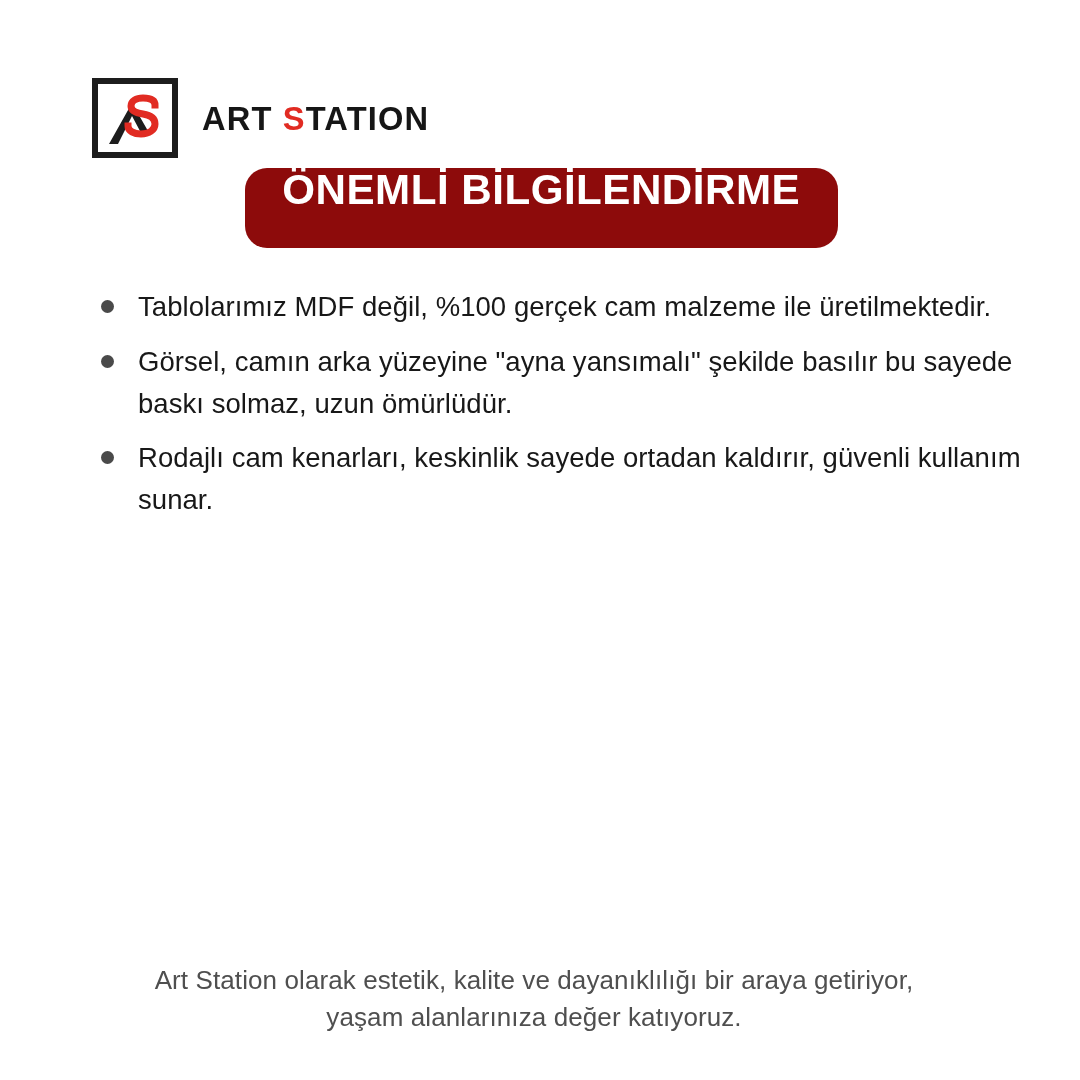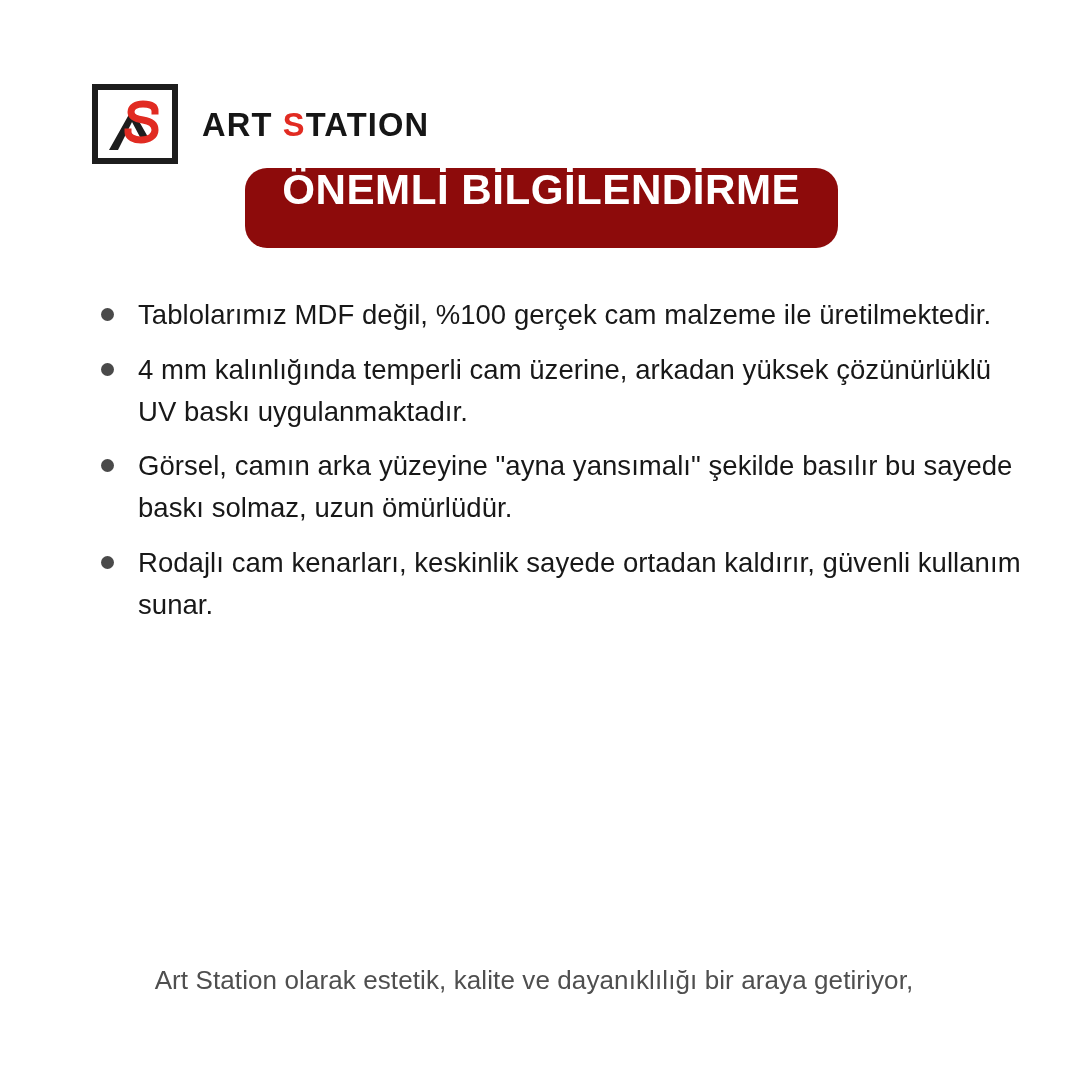--- a/index.html
+++ b/index.html
@@ -19,21 +19,21 @@
     position: relative;
     width: 1080px;
     height: 1080px;
     background: #ffffff;
   }
 
   
   .header {
     position: absolute;
     left: 92px;
-    top: 84px;
+    top: 78px;
     display: flex;
     align-items: center;
     gap: 24px;
   }
 
   .logo-mark {
     width: 86px;
     height: 80px;
     position: relative;
     flex: 0 0 auto;
@@ -104,21 +104,20 @@
     position: absolute;
     left: 5px;
     top: 14px;
     width: 13px;
     height: 13px;
     border-radius: 50%;
     background: #4a4a4a;
   }
   .bullet-text {
     display: block;
-    margin-top: 8px;
   }
 
   
   .footer {
     position: absolute;
     left: 0;
     top: 962px;
     width: 1068px;
     text-align: center;
     color: #4f4f4f;
@@ -154,29 +153,26 @@
     <div class="banner-title">ÖNEMLİ BİLGİLENDİRME</div>
   </div>
 
   <ul class="bullet-list">
     <li class="bullet-item">
       <span class="bullet-dot"></span>
       <span class="bullet-text">Tablolarımız MDF değil, %100 gerçek cam malzeme ile üretilmektedir.</span>
     </li>
     <li class="bullet-item">
       <span class="bullet-dot"></span>
-      <span class="bullet-text">4 mm kalınlığında temperli cam üzerine, arkadan yüksek çözünürlüklü UV baskı uygulanmaktadır.</span>
-    </li>
-    <li class="bullet-item">
-      <span class="bullet-dot"></span>
       <span class="bullet-text">Görsel, camın arka yüzeyine "ayna yansımalı" şekilde basılır bu sayede baskı solmaz, uzun ömürlüdür.</span>
     </li>
     <li class="bullet-item">
       <span class="bullet-dot"></span>
       <span class="bullet-text">Rodajlı cam kenarları, keskinlik sayede ortadan kaldırır, güvenli kullanım sunar.</span>
     </li>
   </ul>
 
   <div class="footer">
     <span class="footer-line">Art Station olarak estetik, kalite ve dayanıklılığı bir araya getiriyor,</span>
+    <span class="footer-line">yaşam alanlarınıza değer katıyoruz.</span>
   </div>
 
 </div>
 
 </body></html>

